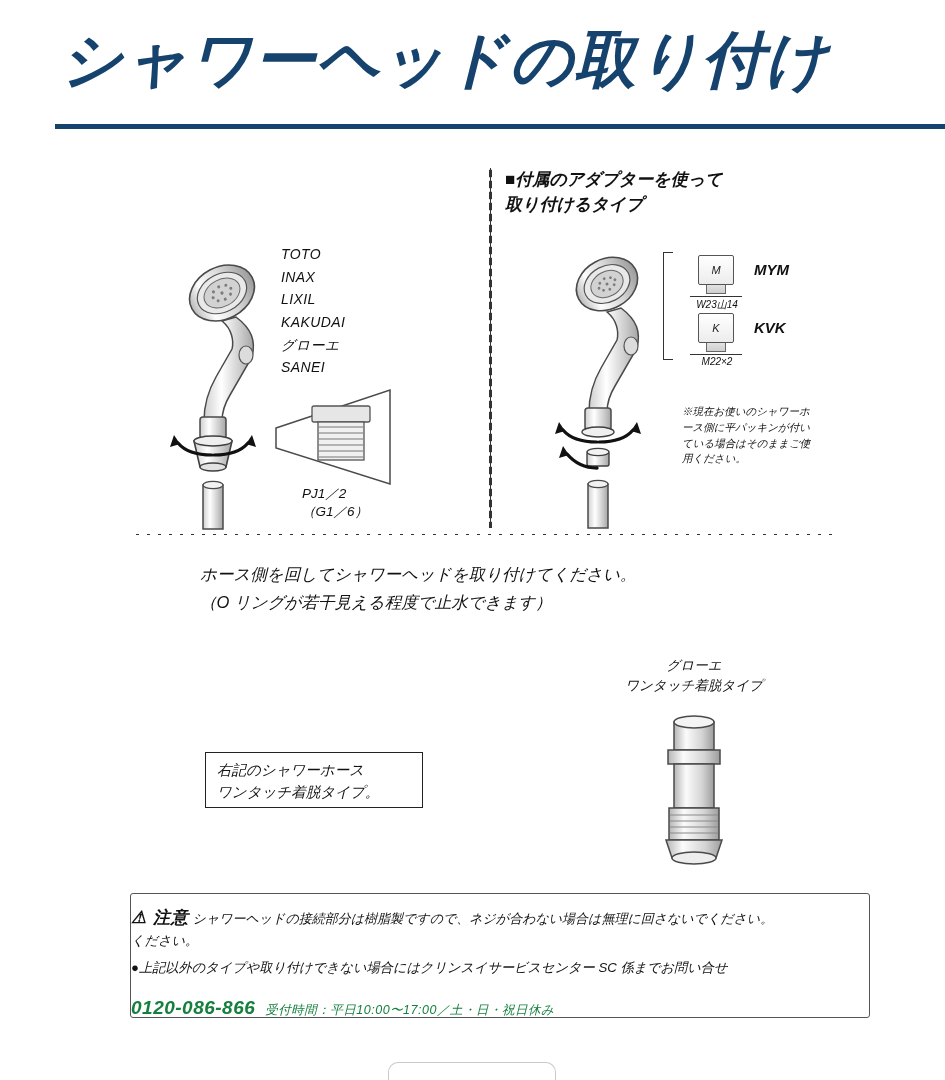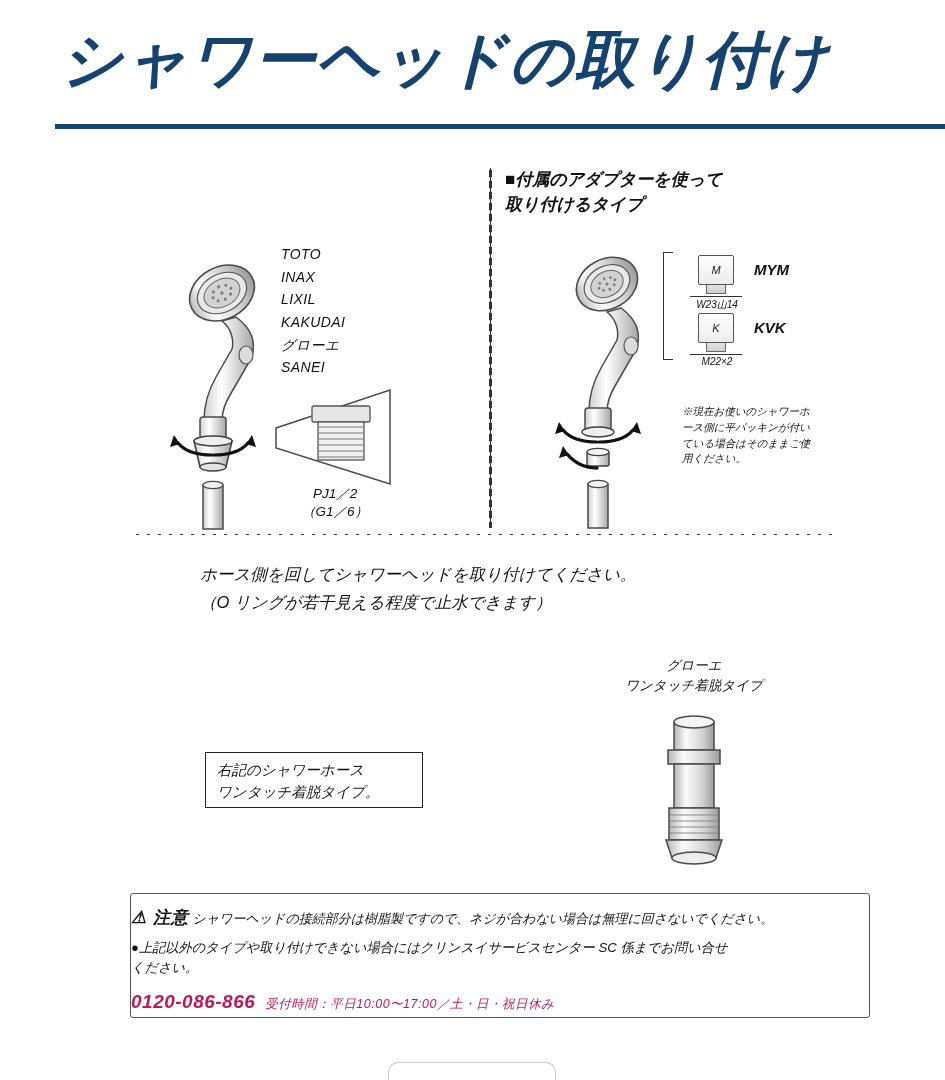--- a/index.html
+++ b/index.html
@@ -73,21 +73,20 @@
   }
 
   
   .drawing { position: absolute; }
 
   .pj-label {
     position: absolute;
     left: 302px; top: 485px;
     font-size: 13.5px;
     line-height: 1.35;
-    text-align: center;
     color: #111;
   }
 
   
   .adapters { position: absolute; left: 686px; top: 255px; width: 160px; }
   .adapter-row { position: relative; height: 58px; }
   .adapter-chip {
     position: absolute; left: 12px; top: 0;
     width: 36px; height: 30px;
     border: 1.4px solid #555;
@@ -173,22 +172,22 @@
     width: 740px; height: 125px;
     border: 1.5px solid #555;
     border-radius: 3px;
     background: #fff;
     padding: 12px 16px 0 0;
   }
   .caution-l1 { font-size: 13px; line-height: 1.45; color:#111; }
   .caution-l1 .cau-mark { font-size: 17px; font-weight: 700; letter-spacing:1px; }
   .caution-l2 { font-size: 13.2px; line-height: 1.55; margin-top: 7px; color:#111; }
   .tel {
-    margin-top: 12px;
-    font-size: 19px; font-weight: 700; letter-spacing: .5px; color:#be185d;
+    margin-top: 18px;
+    font-size: 19px; font-weight: 700; letter-spacing: .5px; color:#15803d;
     display: flex; align-items: baseline;
   }
   .tel-hours { font-size: 12.5px; font-weight: 400; margin-left: 10px; }
 
   .bottom-arc {
     position: absolute;
     left: 388px; top: 1062px;
     width: 168px; height: 40px;
     border: 1.4px solid #c9c9c9;
     border-bottom: none;
@@ -399,22 +398,22 @@
   <div class="no-fit-box">
     <div>右記のシャワーホース</div>
     <div>ワンタッチ着脱タイプ。</div>
   </div>
 
   <div class="caution">
     <div class="caution-l1">
       <span class="cau-mark">⚠ 注意</span>
       <span>シャワーヘッドの接続部分は樹脂製ですので、ネジが合わない場合は無理に回さないでください。</span>
     </div>
+    <div class="caution-l2" style="margin-top:0">ください。</div>
     <div class="caution-l2">●上記以外のタイプや取り付けできない場合にはクリンスイサービスセンター SC 係までお問い合せ</div>
-    <div class="caution-l2" style="margin-top:0">ください。</div>
     <div class="tel">
       <span>0120-086-866</span>
       <span class="tel-hours">受付時間：平日10:00〜17:00／土・日・祝日休み</span>
     </div>
   </div>
 
   <div class="bottom-arc"></div>
 
 </div>
 

